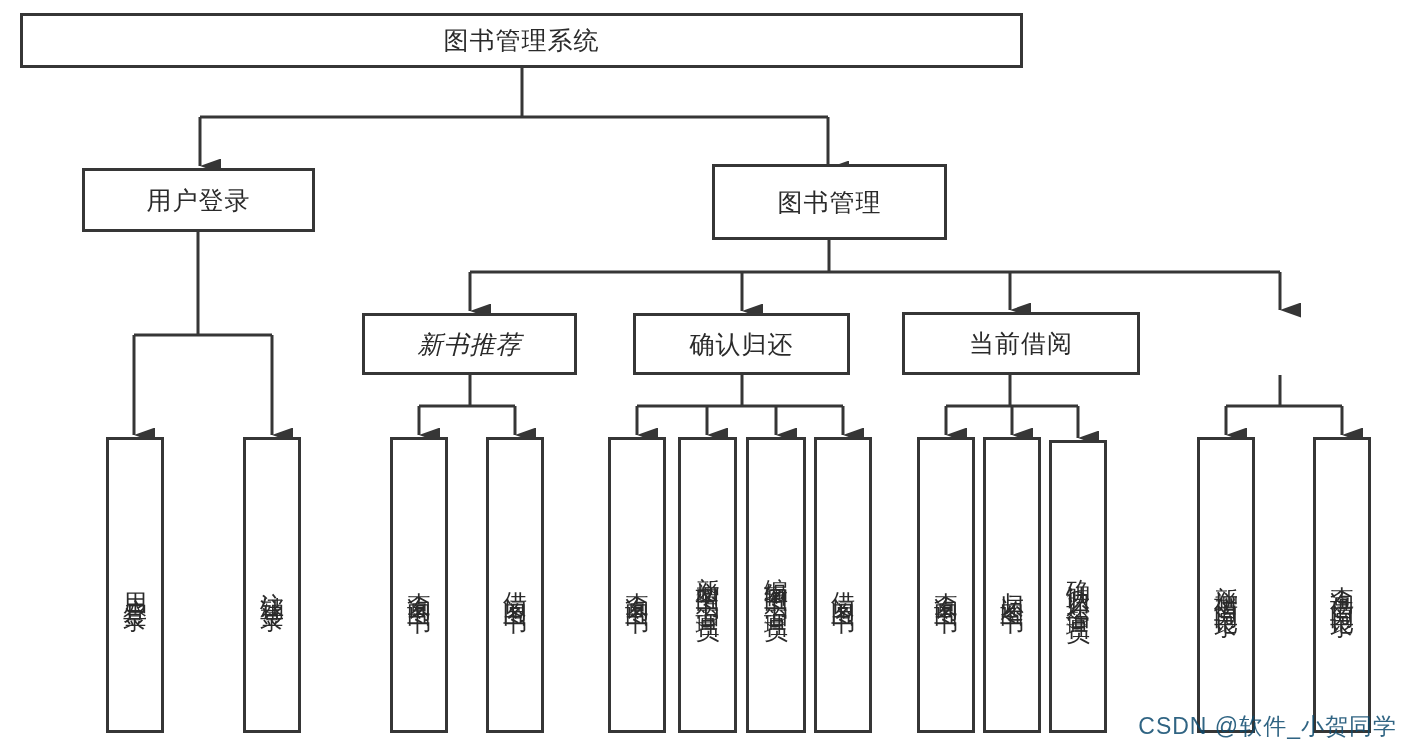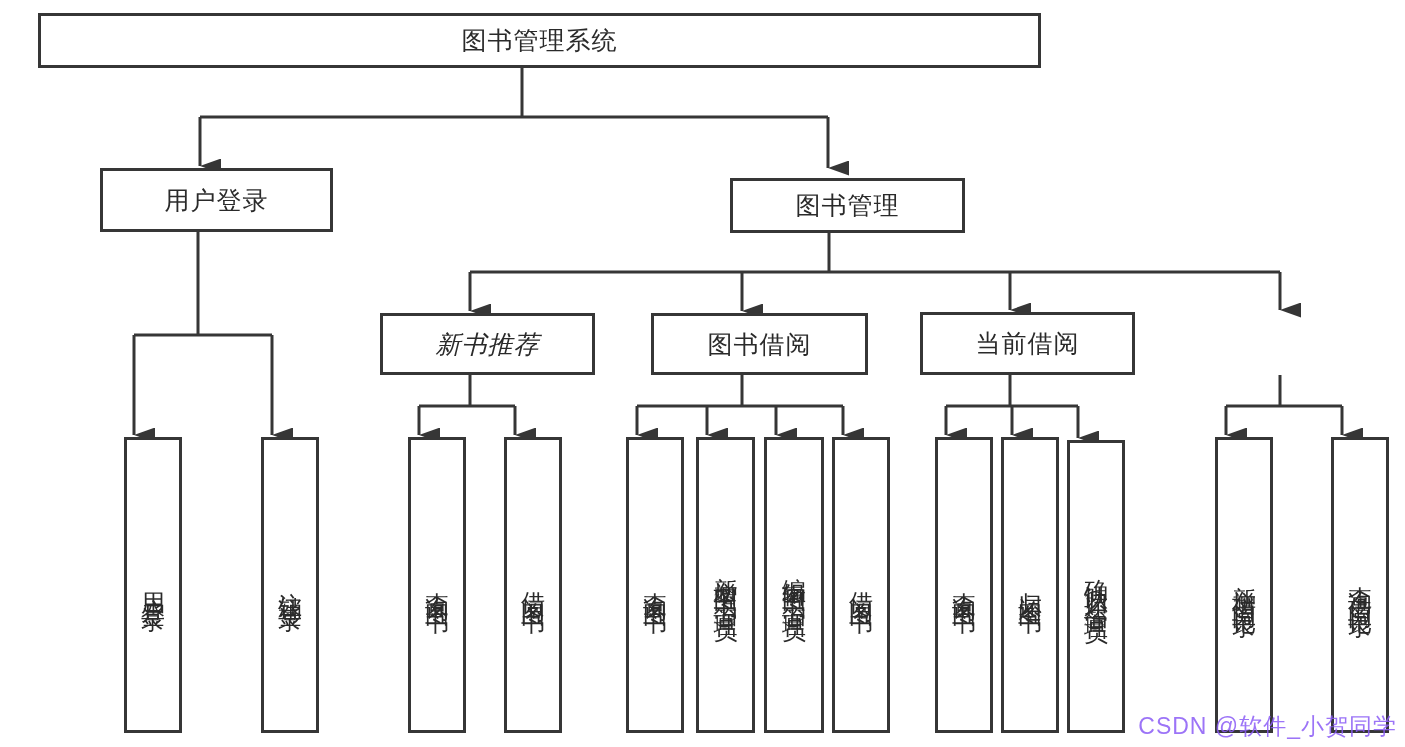--- a/index.html
+++ b/index.html
@@ -12,65 +12,64 @@
   }
   #connectors { position:absolute; left:0; top:0; width:1405px; height:747px; pointer-events:none; }
   .node {
     position:absolute;
     box-sizing:border-box;
     background:#ffffff;
     border:3px solid #363636;
     display:flex;
     align-items:center;
     justify-content:center;
-    margin-left:18px;
   }
   .node .lbl {
     color:#2a2a2a;
     font-size:25px;
     letter-spacing:1px;
     white-space:nowrap;
   }
   .vbox .lbl {
     writing-mode:vertical-rl;
     text-orientation:mixed;
     font-size:24px;
     letter-spacing:6px;
     line-height:1;
   }
   
   #n-root   { left:20px;  top:13px;  width:1003px; height:55px; }
   
   #n-l2-0   { left:82px;  top:168px; width:233px; height:64px; }
-  #n-l2-1   { left:712px; top:178px; width:235px; height:55px;align-items:center; }
+  #n-l2-1   { left:712px; top:164px; width:235px; height:76px;align-items:center; }
   
   #n-l3-0   { left:362px;  top:313px; width:215px; height:62px;font-style:italic; }
   #n-l3-1   { left:633px;  top:313px; width:217px; height:62px; }
-  #n-l3-2   { left:902px;  top:312px; width:215px; height:63px; }
+  #n-l3-2   { left:902px;  top:312px; width:238px; height:63px; }
   #n-l3-3   { left:1172px; top:312px; width:215px; height:63px; }
   
   .vbox { top:437px; width:58px; height:296px; }
   #n-a1 { left:106px; }
   #n-a2 { left:243px; }
   #n-b1 { left:390px; }
   #n-b2 { left:486px; }
   #n-c1 { left:608px; }
   #n-c2 { left:678px; width:59px; }
   #n-c3 { left:746px; width:60px; }
   #n-c4 { left:814px; }
   #n-d1 { left:917px; }
   #n-d2 { left:983px; }
   #n-d3 { left:1049px; top:440px; height:293px; }
   #n-e1 { left:1197px; }
   #n-e2 { left:1313px; }
   #watermark {
     position:absolute;
     right:8px; bottom:5px;
     font-size:23px;
-    color:#8b5cf6;
+    color:#0c4a6e;
     opacity:0.85;
     letter-spacing:1px;
     white-space:nowrap;
   }
 </style>
 </head>
 <body>
 
 <div id="canvas">
 
@@ -124,21 +123,21 @@
     <span class="lbl">用户登录</span>
   </div>
   <div class="node" id="n-l2-1">
     <span class="lbl">图书管理</span>
   </div>
 
   <div class="node" id="n-l3-0">
     <span class="lbl">新书推荐</span>
   </div>
   <div class="node" id="n-l3-1">
-    <span class="lbl">图书借阅</span>
+    <span class="lbl">确认归还</span>
   </div>
   <div class="node" id="n-l3-2">
     <span class="lbl">当前借阅</span>
   </div>
 
   <div class="node vbox" id="n-a1">
     <span class="lbl">用户登录</span>
   </div>
   <div class="node vbox" id="n-a2">
     <span class="lbl">注销登录</span>

